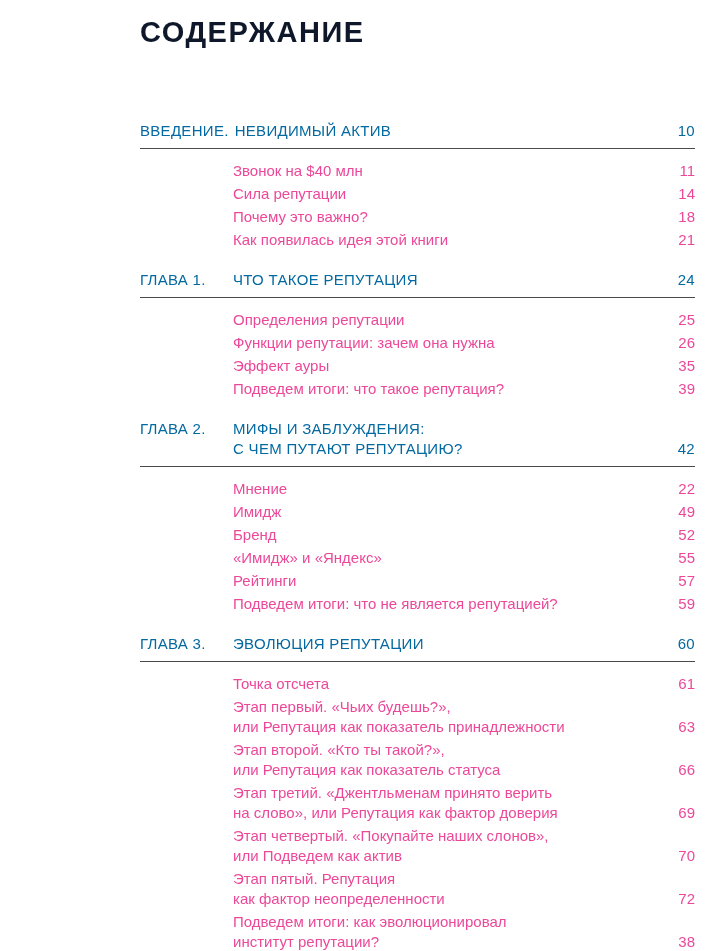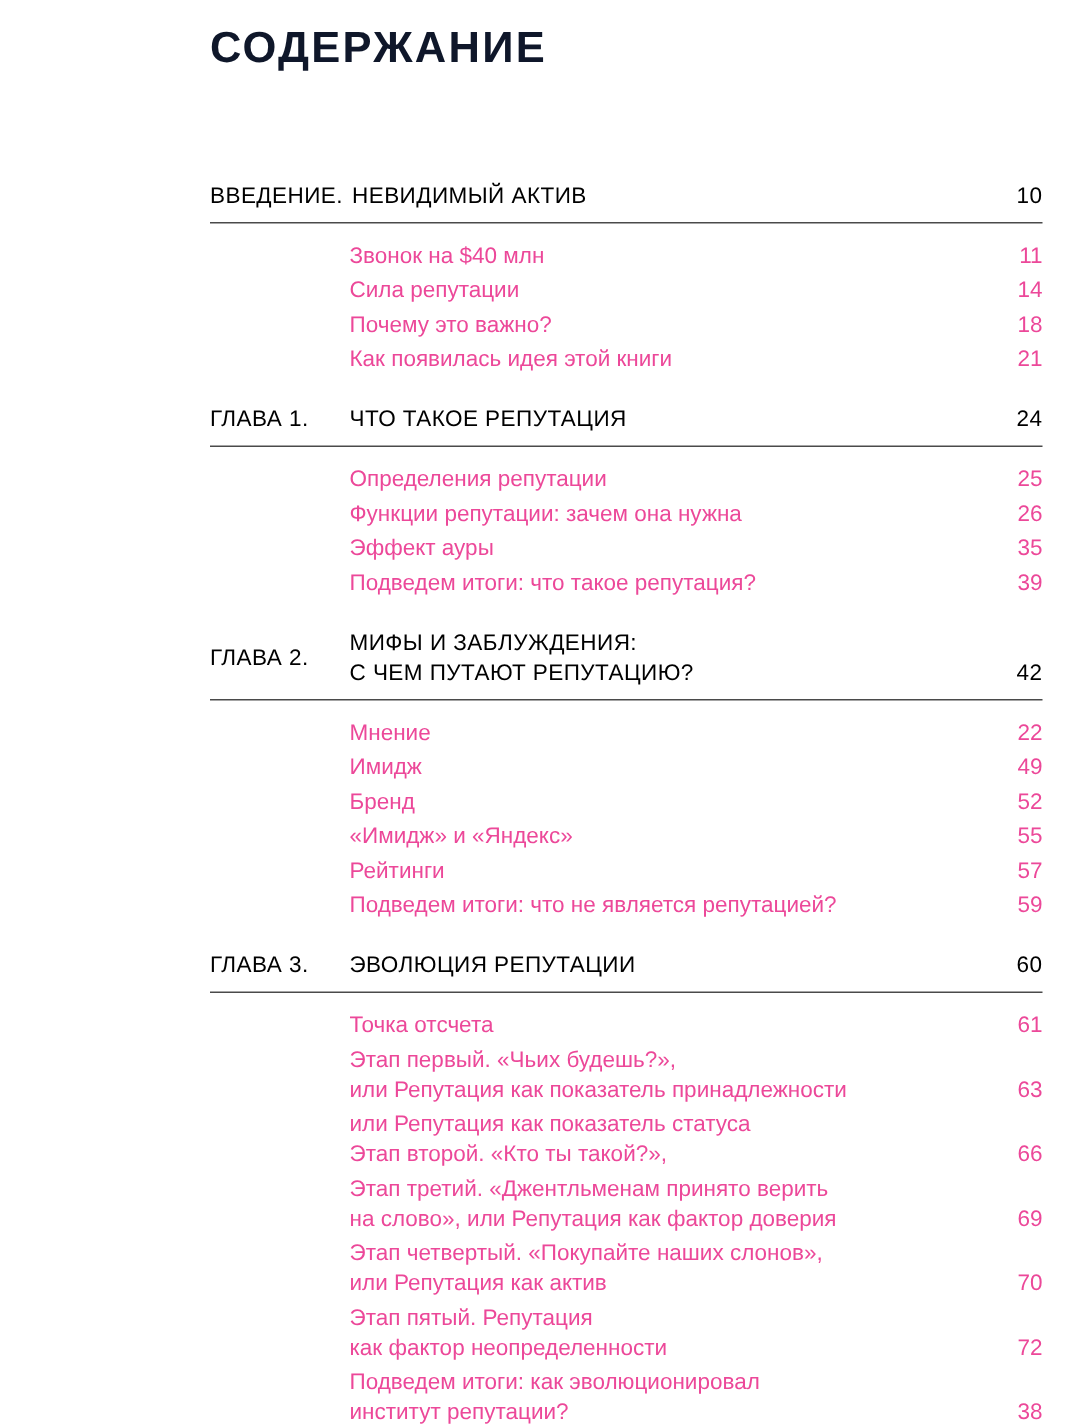--- a/index.html
+++ b/index.html
@@ -18,24 +18,24 @@
   .toc-title {
     font-size: 29px;
     font-weight: 700;
     letter-spacing: 1.5px;
     color: #0f172a;
     margin-bottom: 72px;
   }
   .section { margin-bottom: 20px; }
   .section-header {
     display: flex;
-    align-items: center;
+    align-items: flex-start;
     font-size: 15px;
     letter-spacing: 0.3px;
-    color: #000000;
+    color: #0369a1;
   }
   .section-label {
     flex: 0 0 auto;
     min-width: 93px;
     padding-right: 6px;
     line-height: 20px;
   }
   .section-titles { flex: 1 1 auto; }
   .hline { display: block; line-height: 20px; }
   .hline:empty { display: none; }
@@ -237,36 +237,36 @@
       </div>
       <div class="toc-item">
         <span class="item-lines">
           <span class="iline">Этап первый. «Чьих будешь?»,</span>
           <span class="iline">или Репутация как показатель принадлежности</span>
         </span>
         <span class="item-page">63</span>
       </div>
       <div class="toc-item">
         <span class="item-lines">
+          <span class="iline">Этап второй. «Кто ты такой?»,</span>
           <span class="iline">или Репутация как показатель статуса</span>
-          <span class="iline">Этап второй. «Кто ты такой?»,</span>
         </span>
         <span class="item-page">66</span>
       </div>
       <div class="toc-item">
         <span class="item-lines">
           <span class="iline">Этап третий. «Джентльменам принято верить</span>
           <span class="iline">на слово», или Репутация как фактор доверия</span>
         </span>
         <span class="item-page">69</span>
       </div>
       <div class="toc-item">
         <span class="item-lines">
           <span class="iline">Этап четвертый. «Покупайте наших слонов»,</span>
-          <span class="iline">или Репутация как актив</span>
+          <span class="iline">или Подведем как актив</span>
         </span>
         <span class="item-page">70</span>
       </div>
       <div class="toc-item">
         <span class="item-lines">
           <span class="iline">Этап пятый. Репутация</span>
           <span class="iline">как фактор неопределенности</span>
         </span>
         <span class="item-page">72</span>
       </div>

